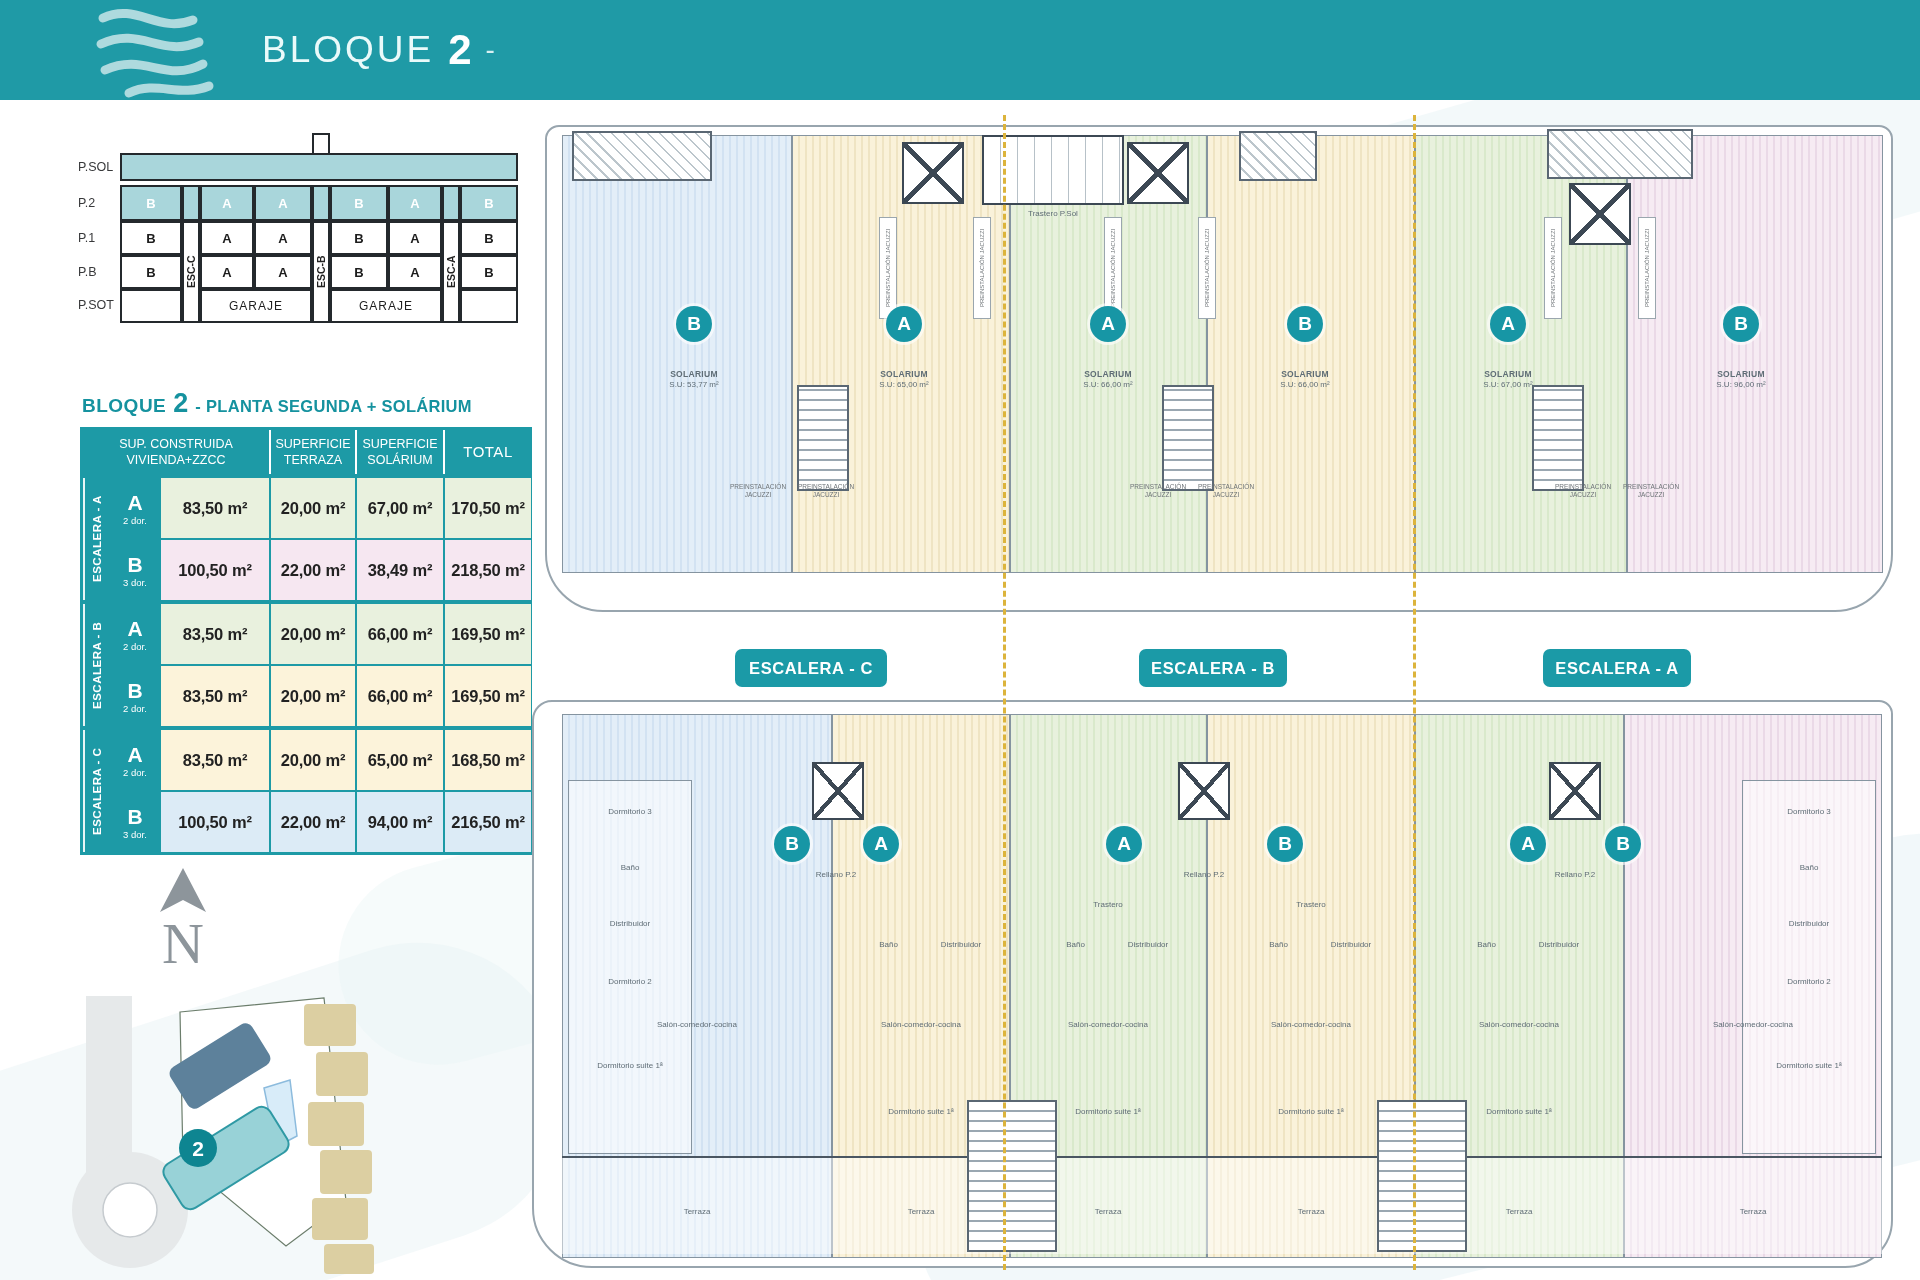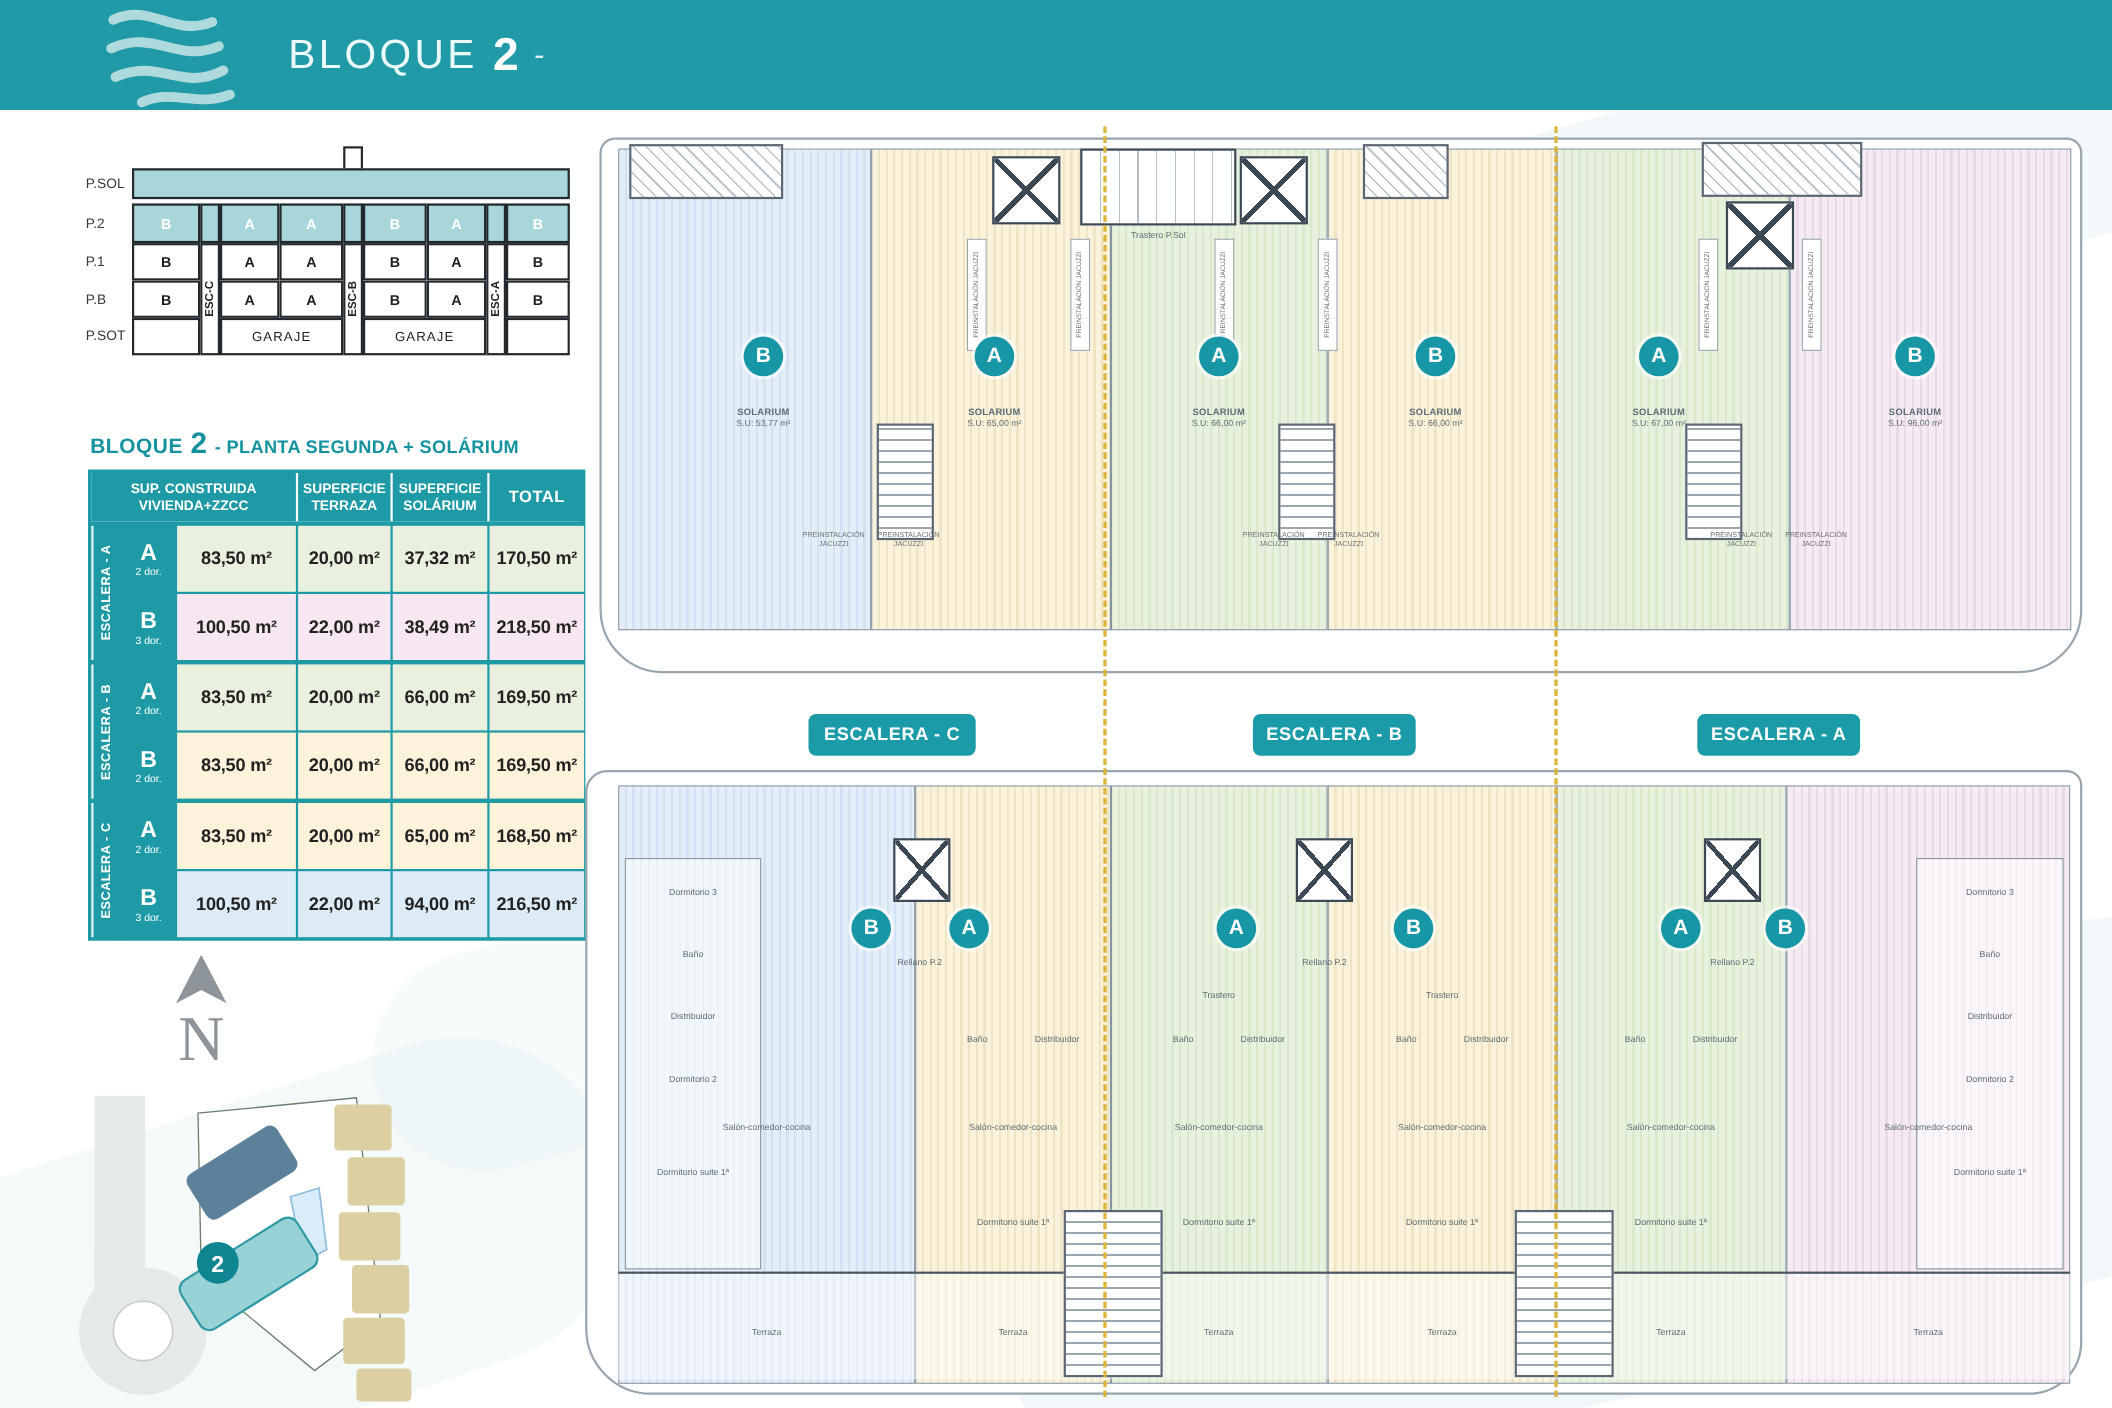--- a/index.html
+++ b/index.html
@@ -33,21 +33,21 @@
 
   
   .atable{position:absolute;left:80px;top:388px;width:452px;z-index:2;}
   .atitle{color:#15929f;margin:0 0 8px 2px;display:flex;align-items:baseline;gap:7px;}
   .atitle .t1{font-size:19px;font-weight:700;letter-spacing:.5px;}
   .atitle .t2{font-size:27px;font-weight:700;}
   .atitle .t3{font-size:16.5px;font-weight:700;letter-spacing:.3px;}
   .abox{border:3px solid #1d9aa6;background:#1d9aa6;display:flex;flex-direction:column;gap:4px;}
   .ahead{display:grid;grid-template-columns:186px 84px 86px 86px;gap:2px;background:#fff;}
   .ahead>div{background:#1d9aa6;color:#fff;text-align:center;padding:7px 2px 6px 2px;
-             font-size:12.5px;font-weight:700;line-height:1.25;}
+             font-size:12.5px;font-weight:400;line-height:1.25;}
   .ahead .big{display:flex;align-items:center;justify-content:center;font-size:15px;letter-spacing:.5px;}
   .agroup{display:grid;grid-template-columns:26px 48px 108px 84px 86px 86px;grid-auto-rows:60px;gap:2px;background:#1d9aa6;}
   .rot{grid-row:1/3;grid-column:1;background:#1d9aa6;color:#fff;writing-mode:vertical-rl;transform:rotate(180deg);
        display:flex;align-items:center;justify-content:center;font-size:11.5px;font-weight:700;letter-spacing:.5px;
        border-right:2px solid rgba(255,255,255,.9);}
   .badge{background:#1d9aa6;color:#fff;display:flex;flex-direction:column;align-items:center;justify-content:center;line-height:1;}
   .badge .bl{font-size:21px;font-weight:700;}
   .badge .bd{font-size:9.5px;margin-top:3px;}
   .val{display:flex;align-items:center;justify-content:center;font-size:16.5px;font-weight:700;color:#222;letter-spacing:-.2px;}
   .row-green{background:#e9f1de;} .row-pink{background:#f6e7f1;}
@@ -199,21 +199,21 @@
       </div>
 
       <div class="agroup">
         <div class="rot">ESCALERA - A</div>
         <div class="badge">
           <span class="bl">A</span>
           <span class="bd">2 dor.</span>
         </div>
         <div class="val row-green">83,50 m²</div>
         <div class="val row-green">20,00 m²</div>
-        <div class="val row-green">37,32 m²</div>
+        <div class="val row-green">67,00 m²</div>
         <div class="val row-green">170,50 m²</div>
         <div class="badge">
           <span class="bl">B</span>
           <span class="bd">3 dor.</span>
         </div>
         <div class="val row-pink">100,50 m²</div>
         <div class="val row-pink">22,00 m²</div>
         <div class="val row-pink">38,49 m²</div>
         <div class="val row-pink">218,50 m²</div>
       </div>

